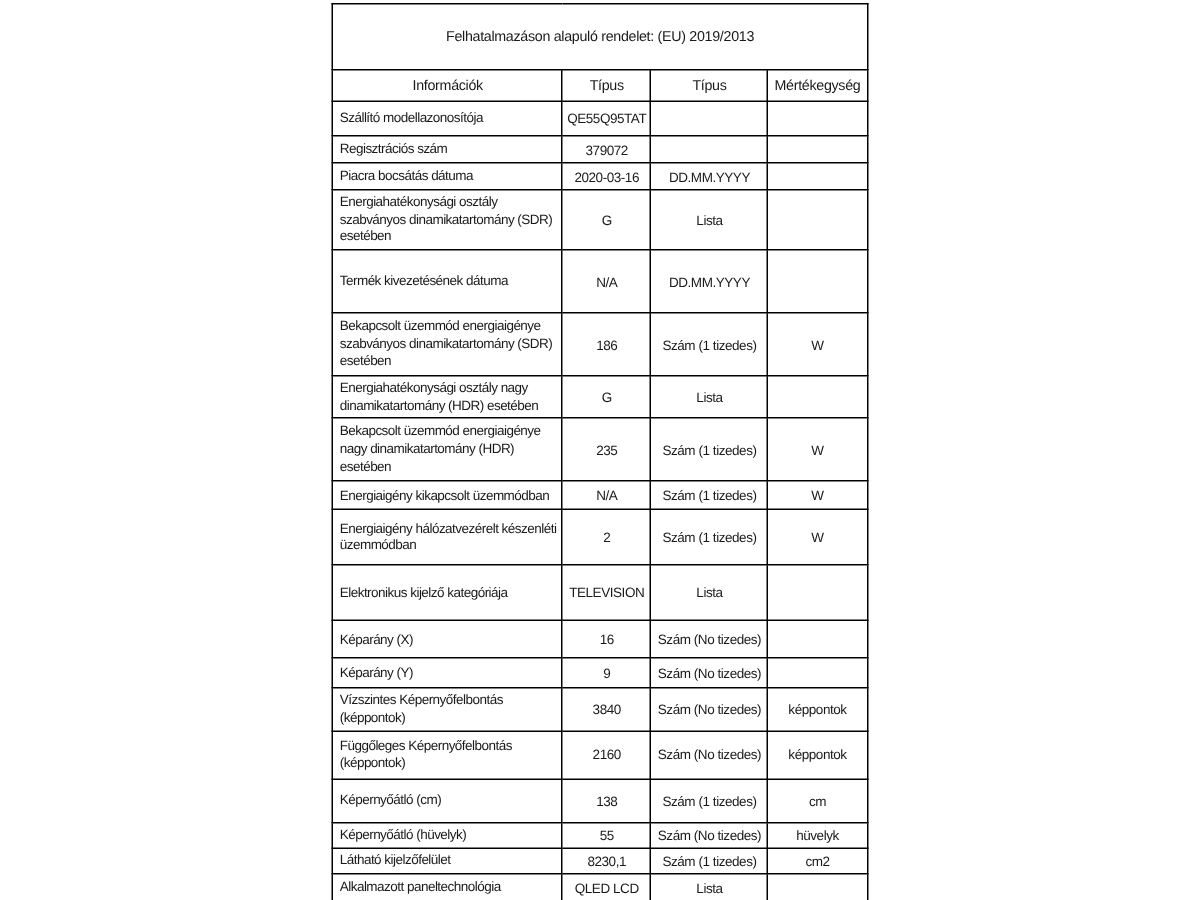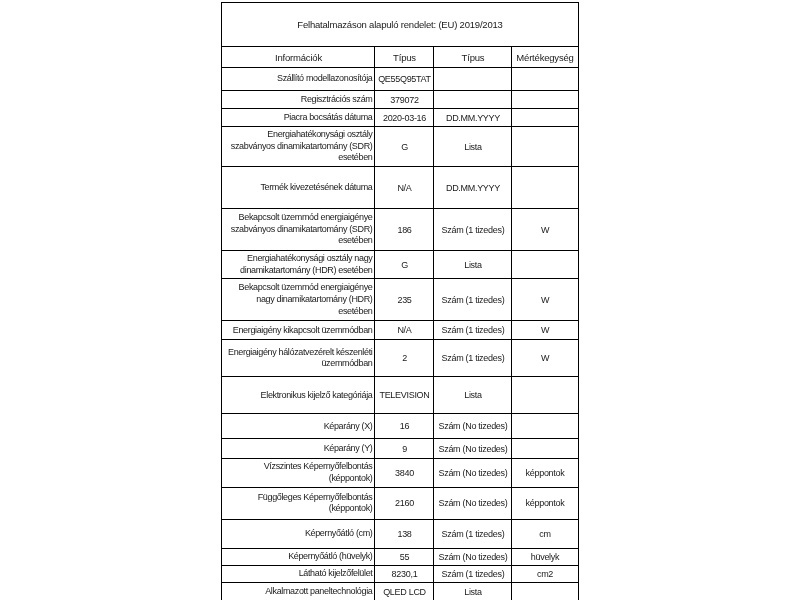--- a/index.html
+++ b/index.html
@@ -55,21 +55,21 @@
     text-align: center;
     height: 12px;
     padding: 16px;
   }
   tr.colhead-row th {
     font-size: 9.5px;
     text-align: center;
     height: 21px;
   }
   tbody td.label {
-    text-align: right;
+    text-align: left;
     padding: 2px 2px 2px 4px;
     letter-spacing: -0.35px;
     line-height: 1.3;
   }
   tbody td.value,
   tbody td.type,
   tbody td.unit {
     text-align: center;
     letter-spacing: -0.3px;
   }

